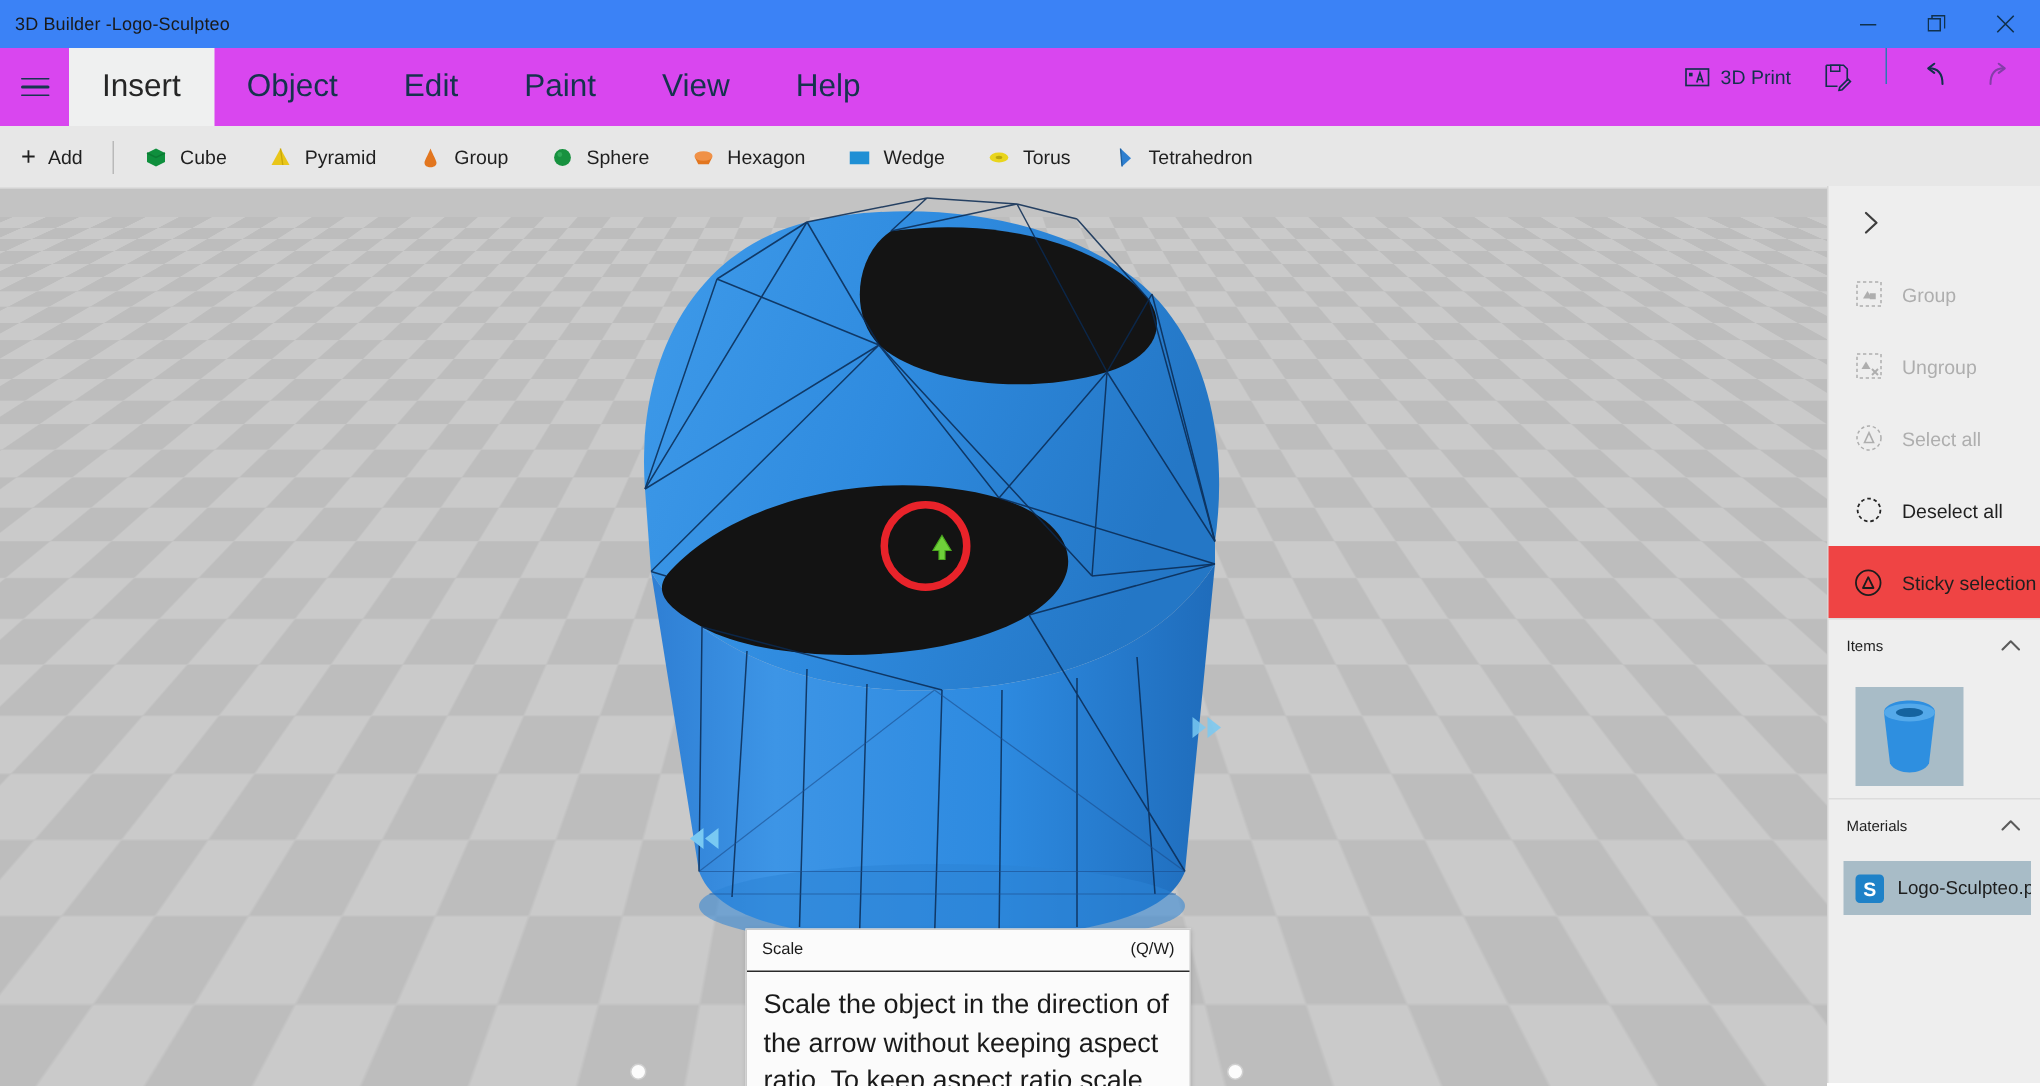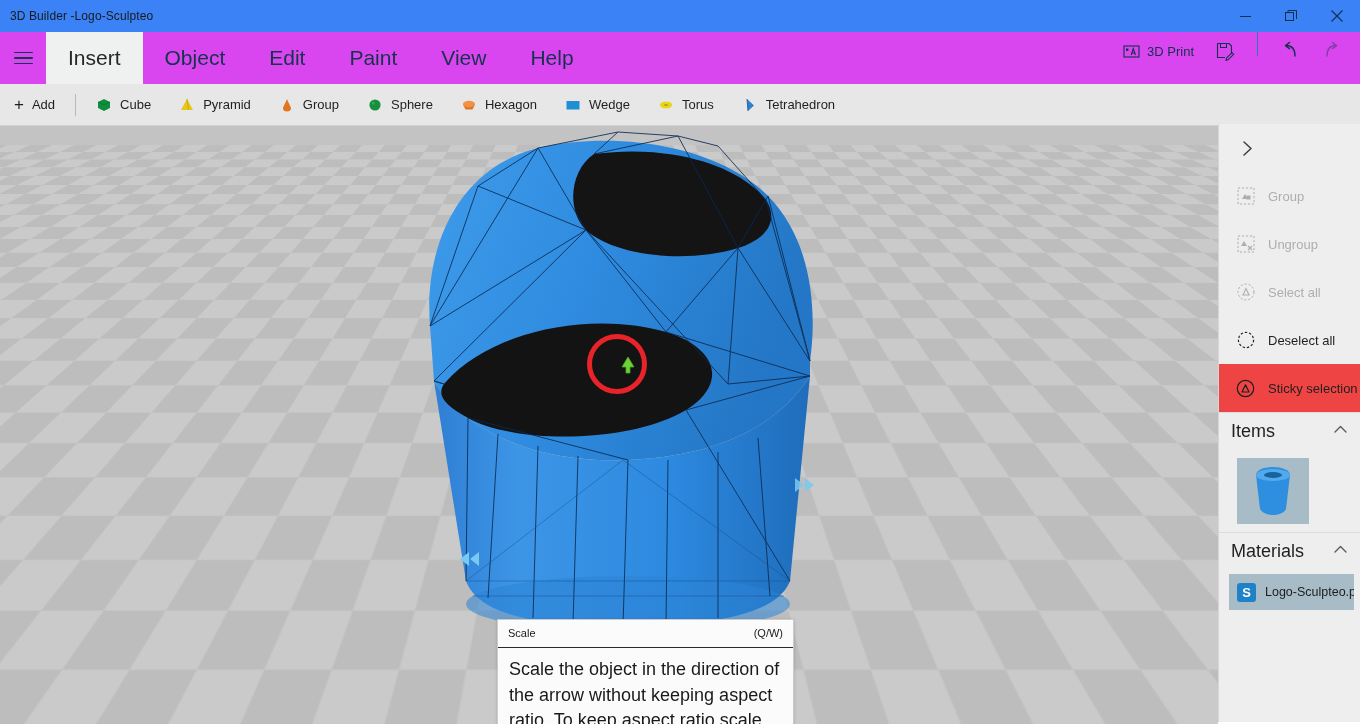--- a/index.html
+++ b/index.html
@@ -149,21 +149,21 @@
   }
   .rp-item {
     height: 48px; display: flex; align-items: center; gap: 13px; padding-left: 17px;
     font-size: 13px; color: #1f1f1f;
   }
   .rp-item.disabled { color: #aeaeae; }
   .rp-item.selected { background: #ef4444; }
   .rp-ico { width: 19px; height: 19px; display: flex; align-items: center; justify-content: center; }
   .rp-section {
     height: 38px; display: flex; align-items: center; justify-content: space-between;
-    padding: 0 12px 0 12px; font-size: 18px; color: #1f1f1f;
+    padding: 0 12px 0 12px; font-size: 10px; color: #1f1f1f;
     border-top: 1px solid #dcdcdc;
   }
   .thumbwrap { padding: 8px 0 8px 18px; }
   .thumb {
     width: 72px; height: 66px; background: #a8bcc7;
     display: flex; align-items: center; justify-content: center;
   }
   .mat-item {
     height: 36px; margin: 4px 6px 0 10px;
     display: flex; align-items: center; gap: 9px; padding-left: 8px;

